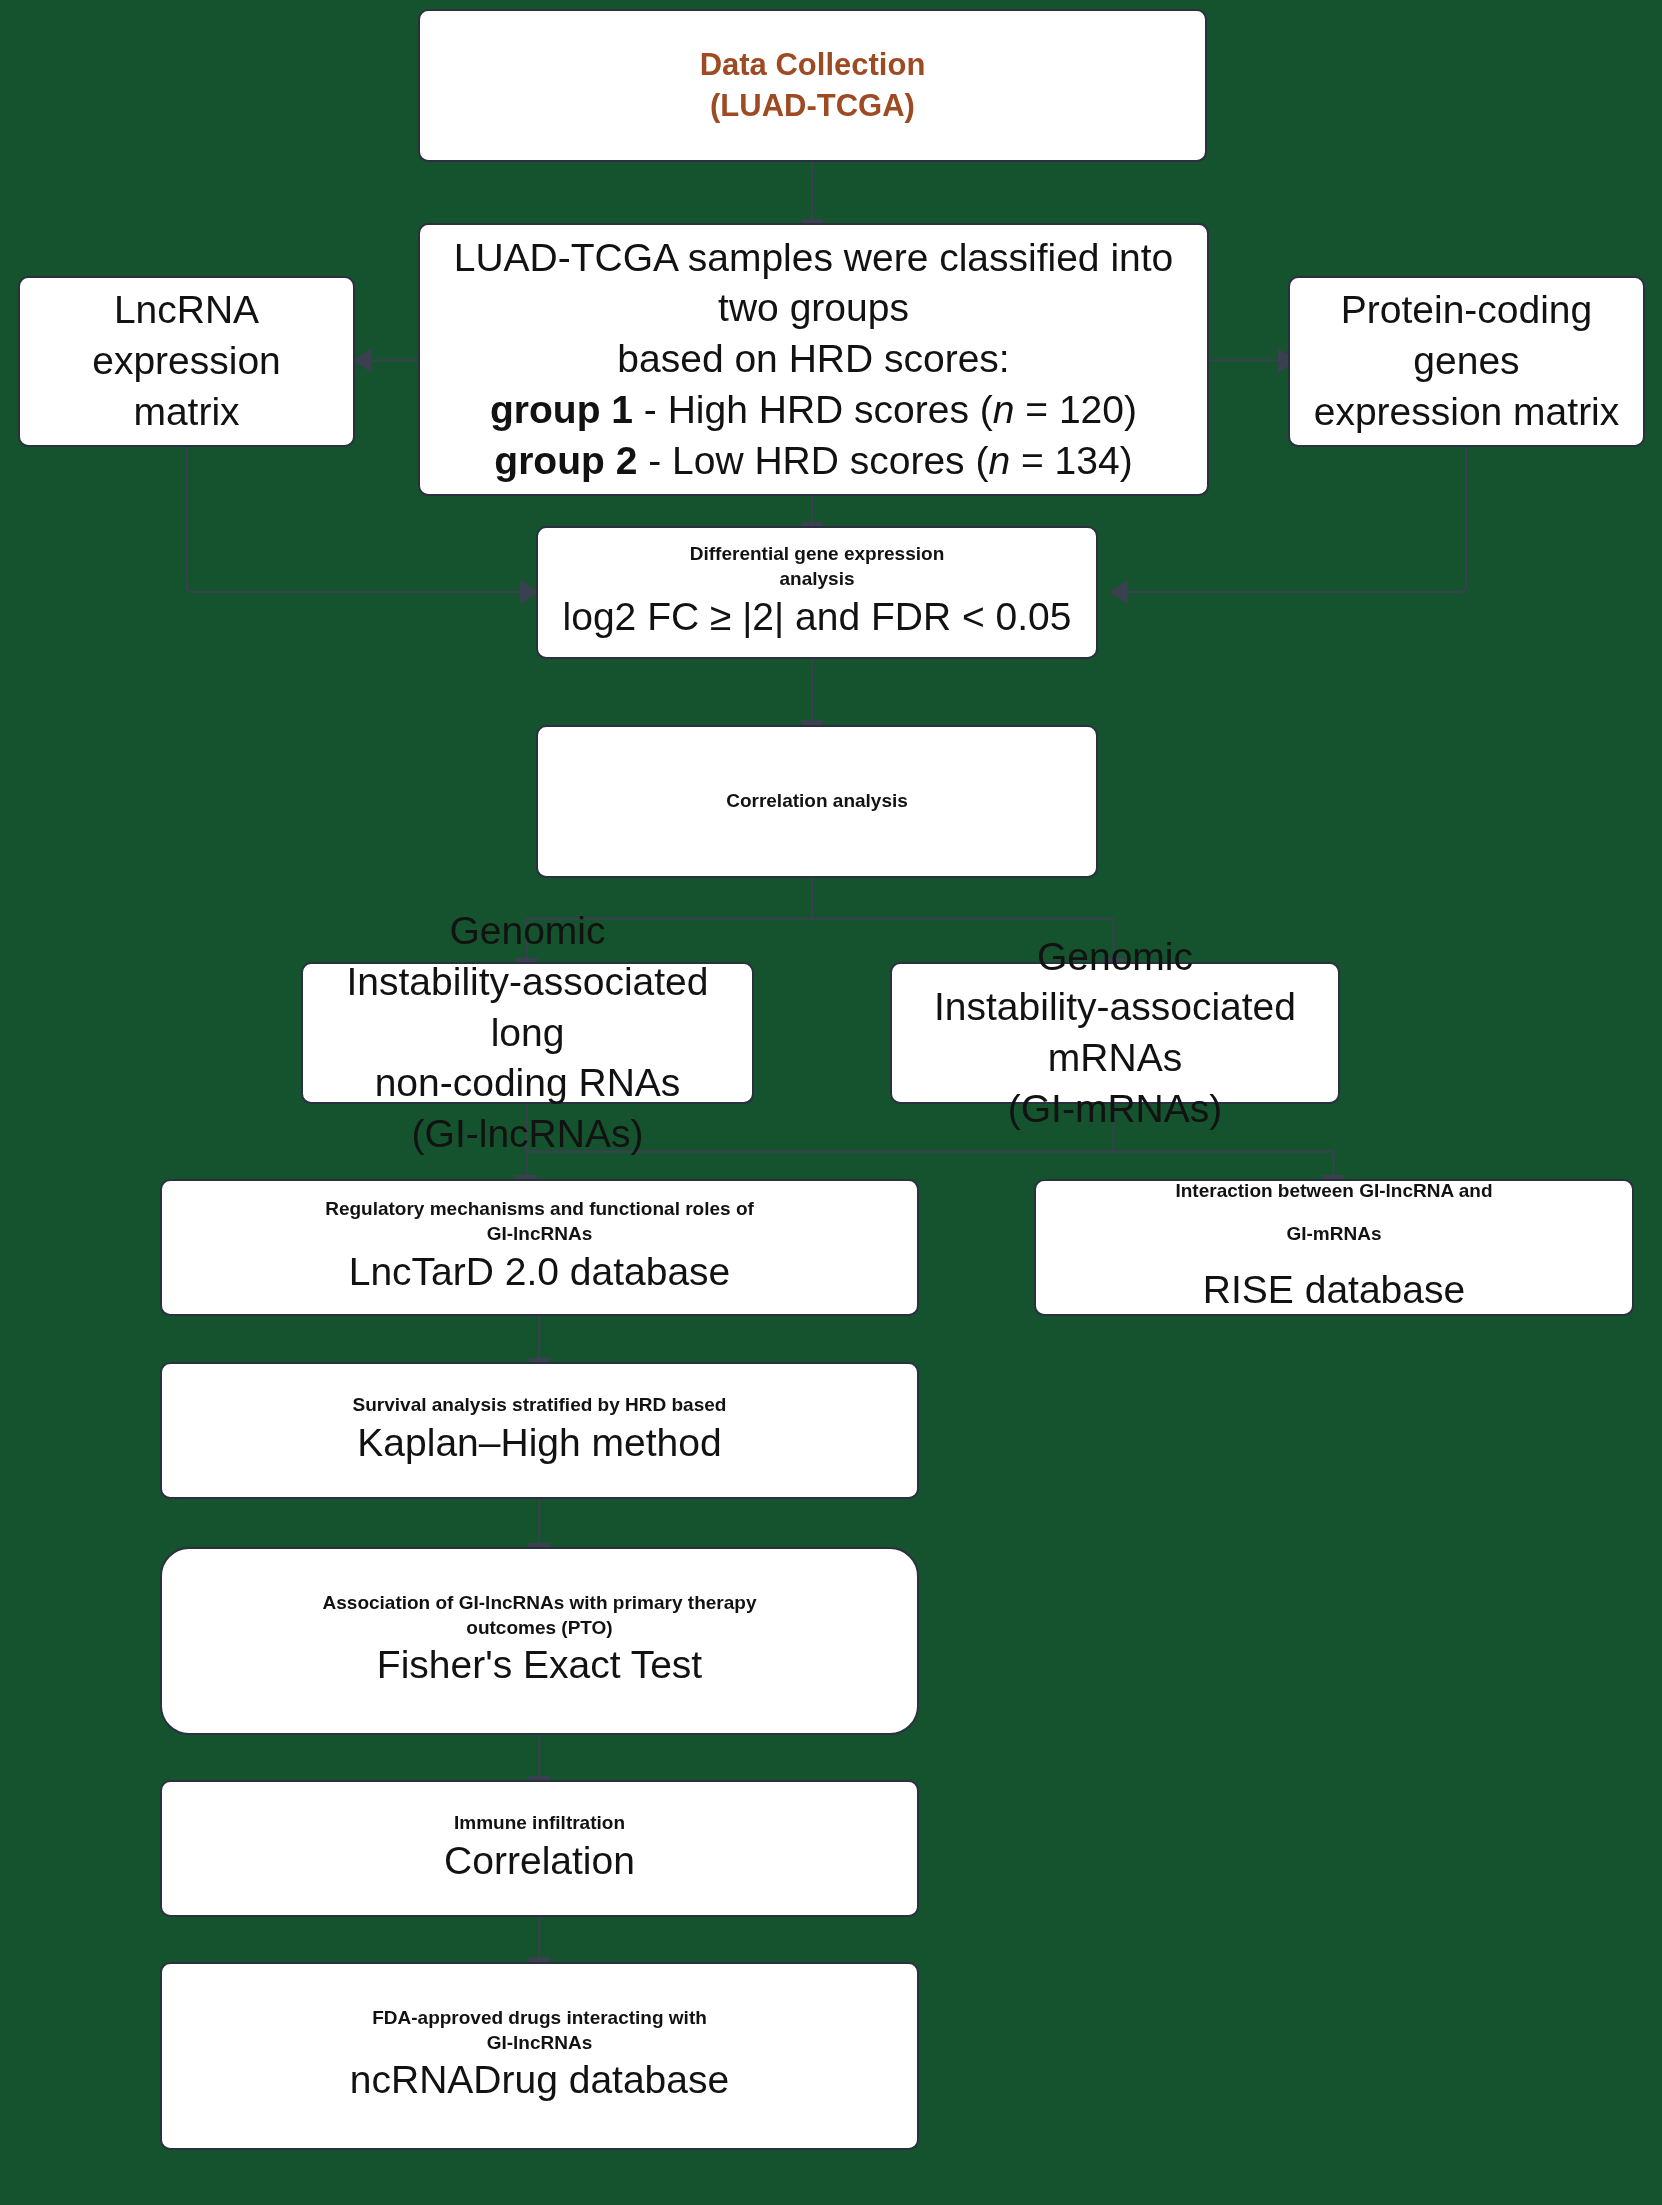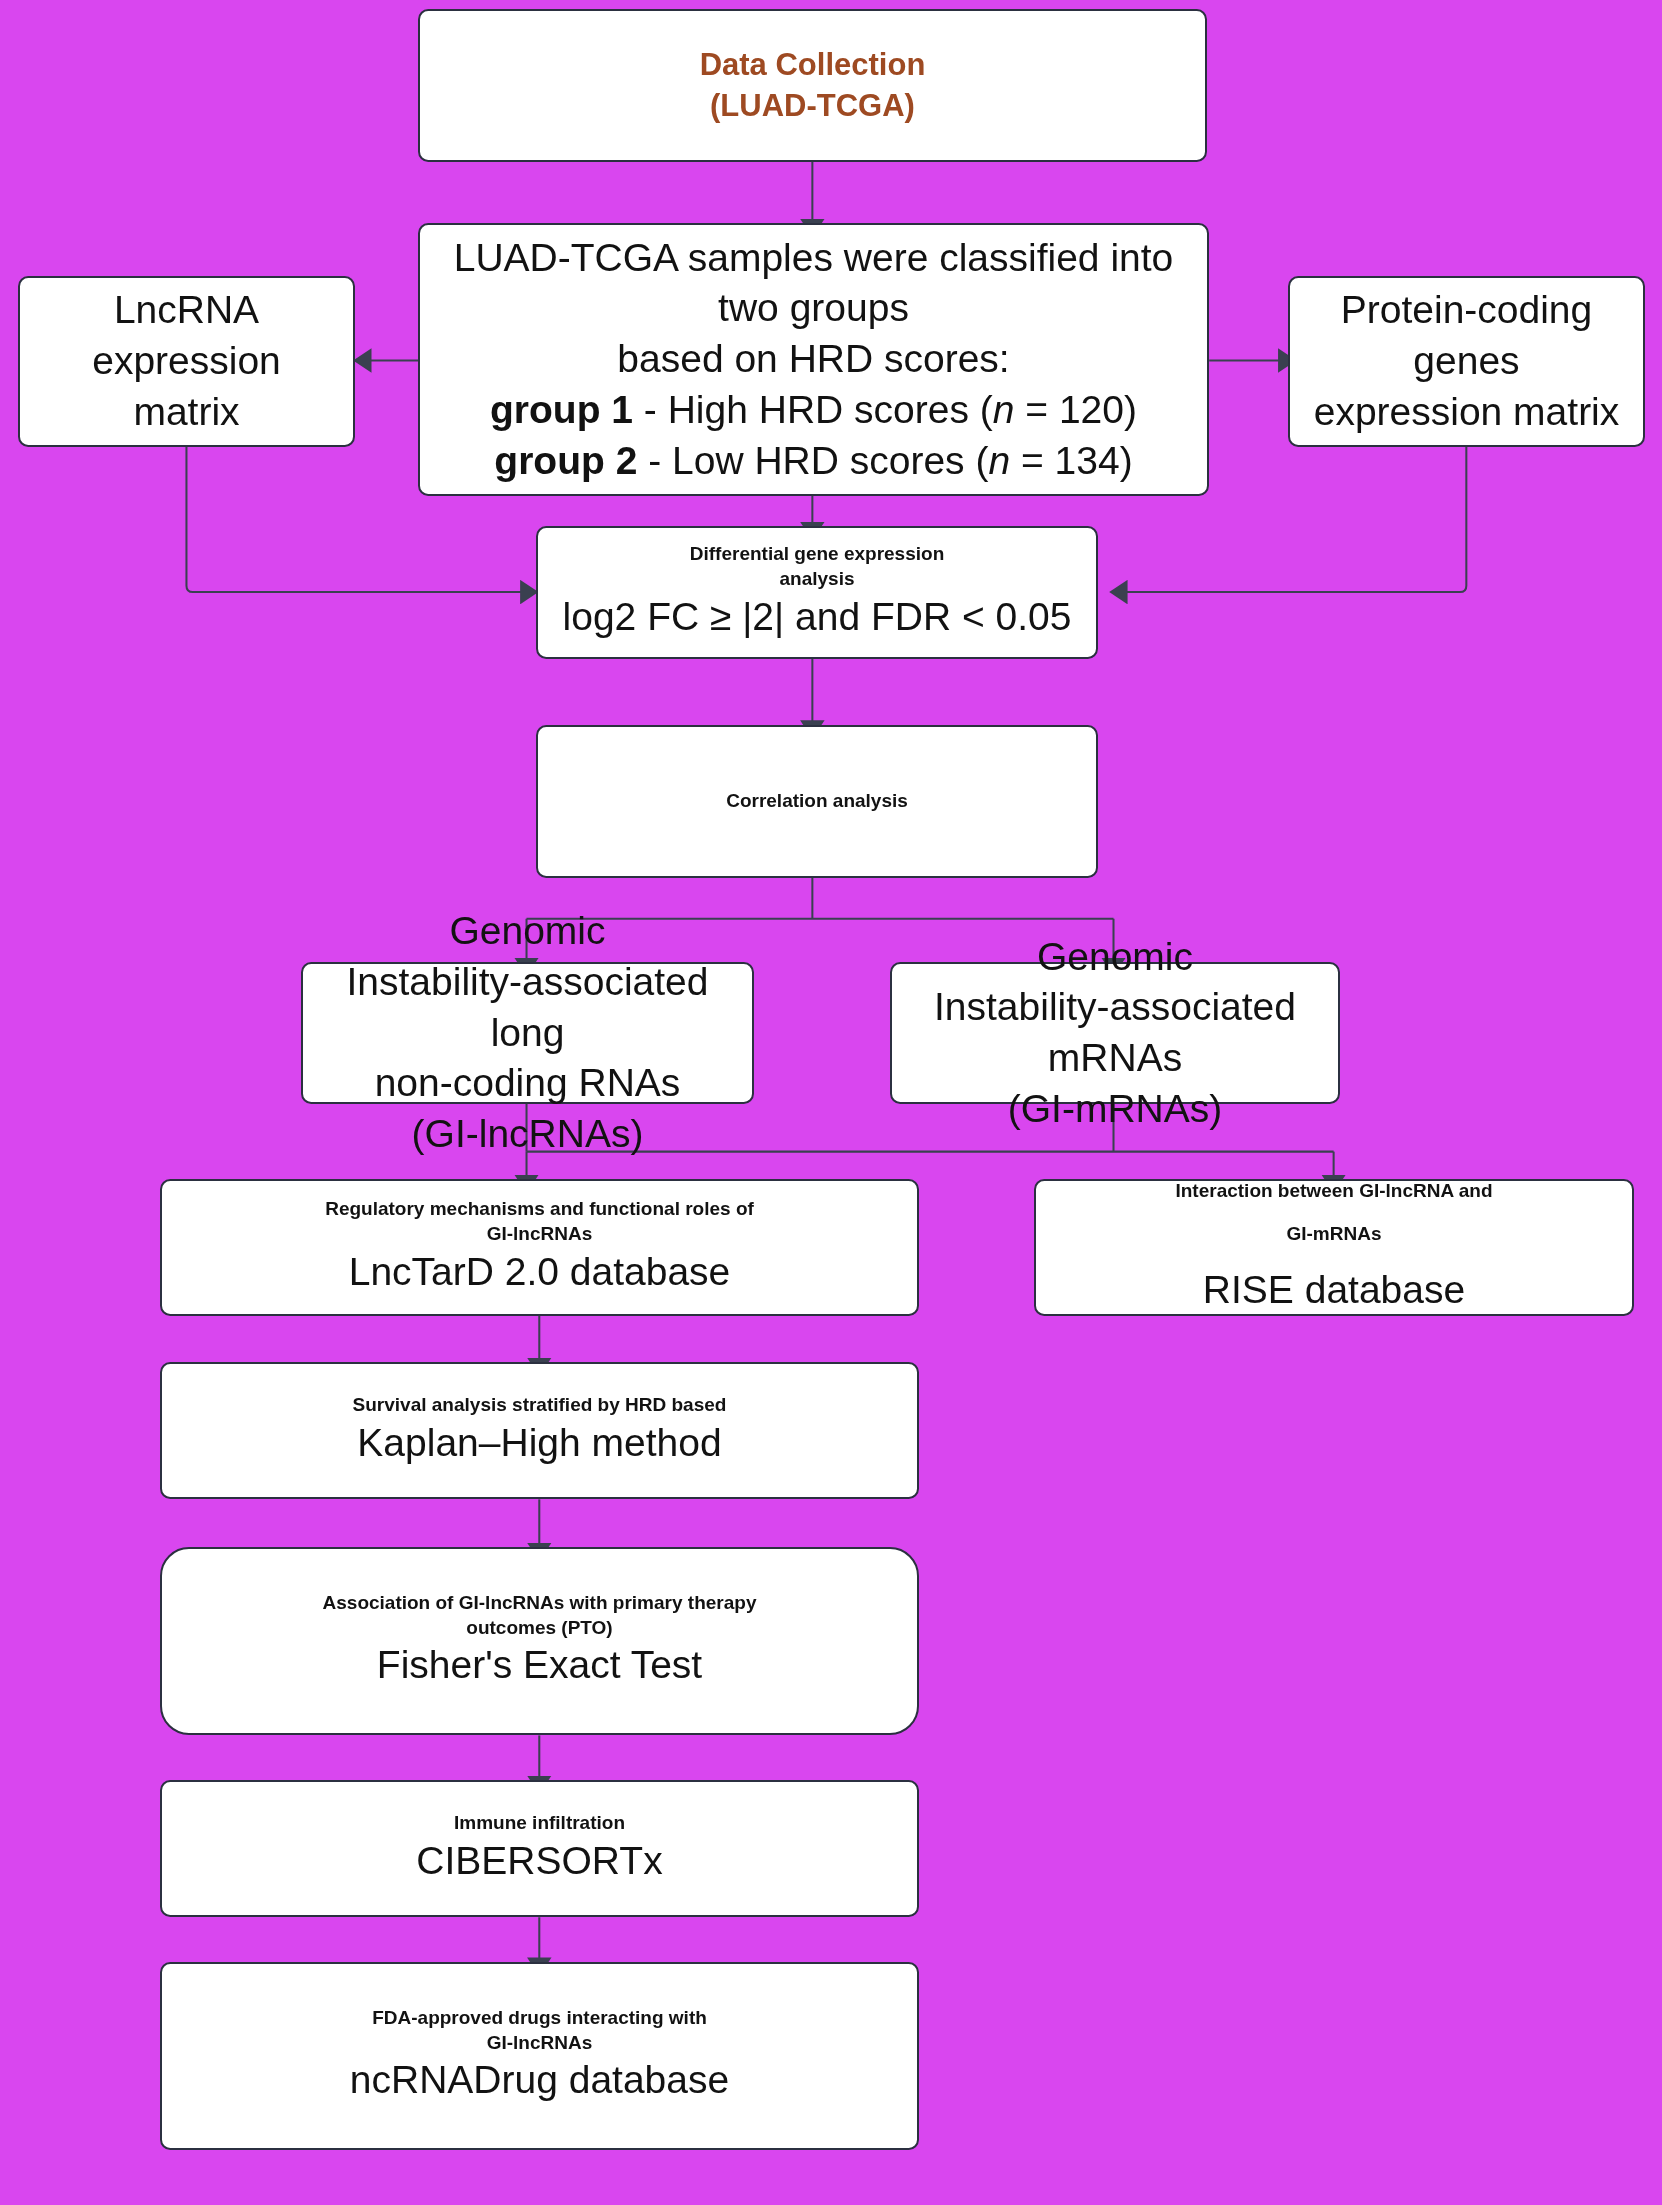--- a/index.html
+++ b/index.html
@@ -7,21 +7,21 @@
     padding: 0;
     background: #ffffff;
   }
   body {
     font-family: "Liberation Sans", sans-serif;
   }
   #stage {
     position: relative;
     width: 1663px;
     height: 2205px;
-    background: #d946ef;
+    background: #14532d;
     overflow: hidden;
   }
   #wires {
     position: absolute;
     left: 0;
     top: 0;
     width: 1663px;
     height: 2205px;
     pointer-events: none;
   }
@@ -161,21 +161,21 @@
   </div>
 
   <div class="node" style="left:160px; top:1547px; width:759px; height:188px;border-radius:29px;">
     <span class="line t-bold">Association of GI-lncRNAs with primary therapy</span>
     <span class="line t-bold">outcomes (PTO)</span>
     <span class="line t-reg">Fisher's Exact Test</span>
   </div>
 
   <div class="node" style="left:160px; top:1780px; width:759px; height:137px;">
     <span class="line t-bold">Immune infiltration</span>
-    <span class="line t-reg">CIBERSORTx</span>
+    <span class="line t-reg">Correlation</span>
   </div>
 
   <div class="node" style="left:160px; top:1962px; width:759px; height:188px;">
     <span class="line t-bold">FDA-approved drugs interacting with</span>
     <span class="line t-bold">GI-lncRNAs</span>
     <span class="line t-reg">ncRNADrug database</span>
   </div>
 
 </div>
 

